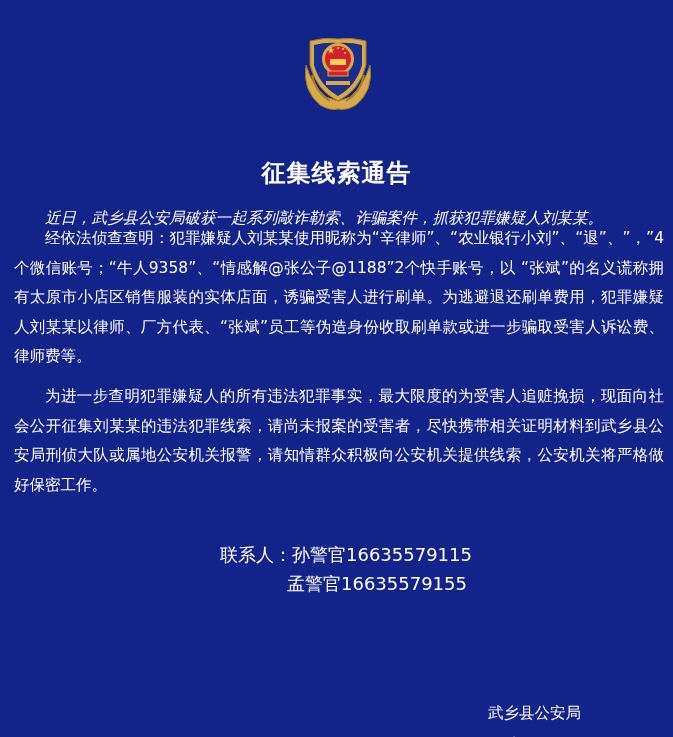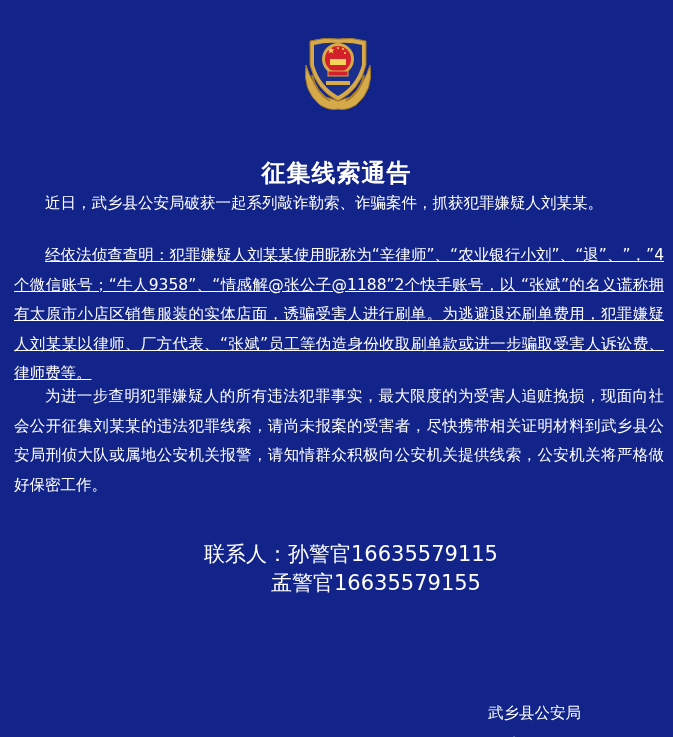--- a/index.html
+++ b/index.html
@@ -15,26 +15,26 @@
     }
     .title {
       position: absolute; left: 0; right: 0; top: 157px;
       text-align: center; font-size: 24px; font-weight: bold; letter-spacing: 1px;
     }
     .body-text {
       position: absolute; left: 14px; width: 650px;
       font-size: 15.5px; line-height: 29.5px;
       text-align: justify;
     }
-    .p1 { top: 189px; }
-    .p2 { top: 241px; text-decoration: underline; }
+    .p1 { top: 204px; font-style: italic; }
+    .p2 { top: 224px; }
     .p3 { top: 382px; }
     .body-text p { margin: 0; text-indent: 2em; }
     .contact {
-      position: absolute; left: 204px; top: 540px; font-size: 21px; line-height: 29px;
+      position: absolute; left: 220px; top: 540px; font-size: 18px; line-height: 29px;
     }
     .contact .row2 { padding-left: 67px; }
     .sign {
       position: absolute; top: 670px; left: 470px; width: 160px; font-size: 15.5px; line-height: 31px;
     }
     .sign .org { padding-left: 18px; margin-top: 28px; }
     .sign .date { padding-left: 0; }
   </style>
 </head>
 <body>

